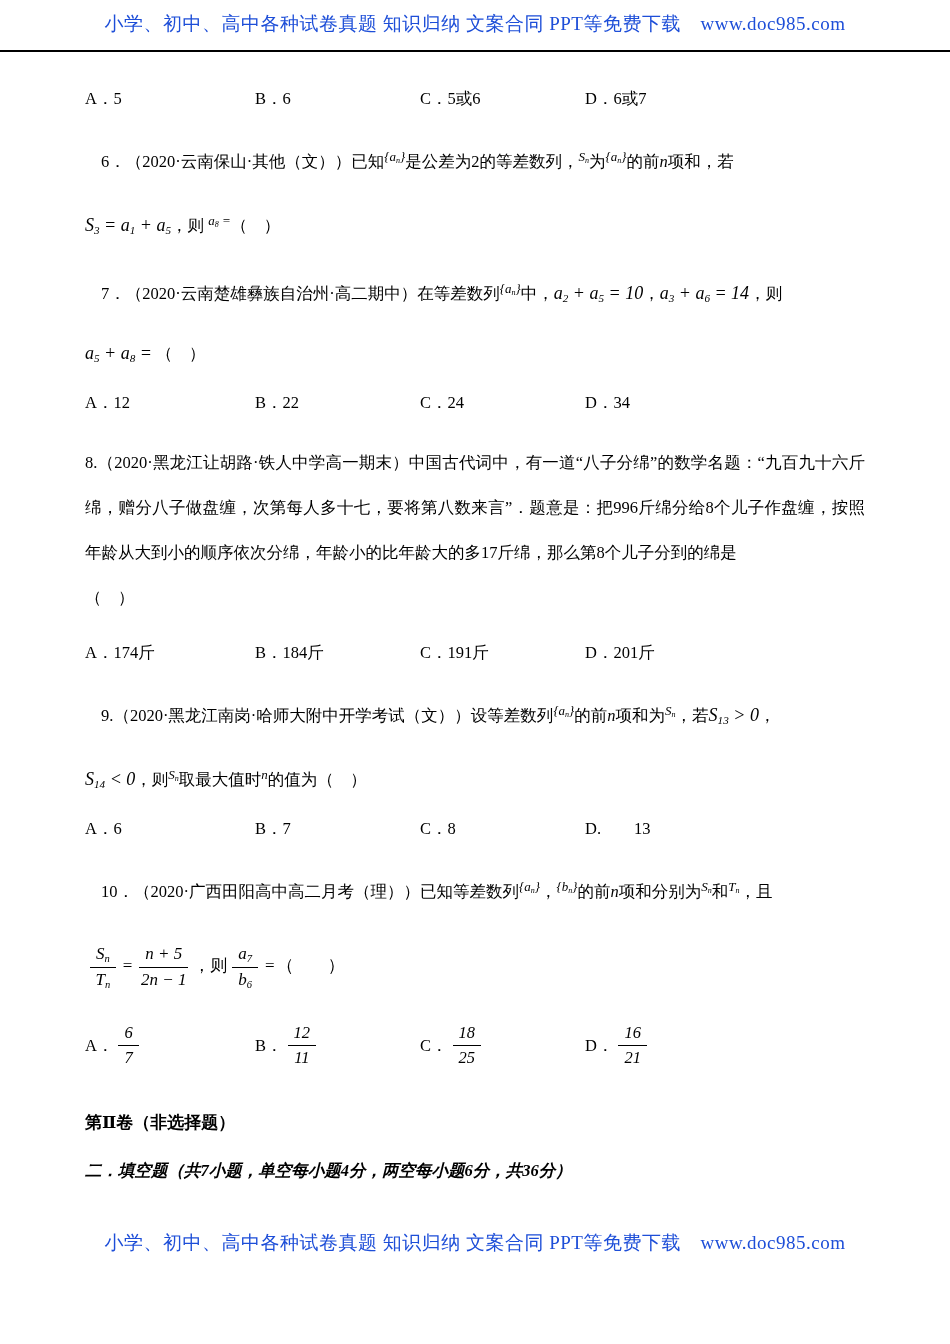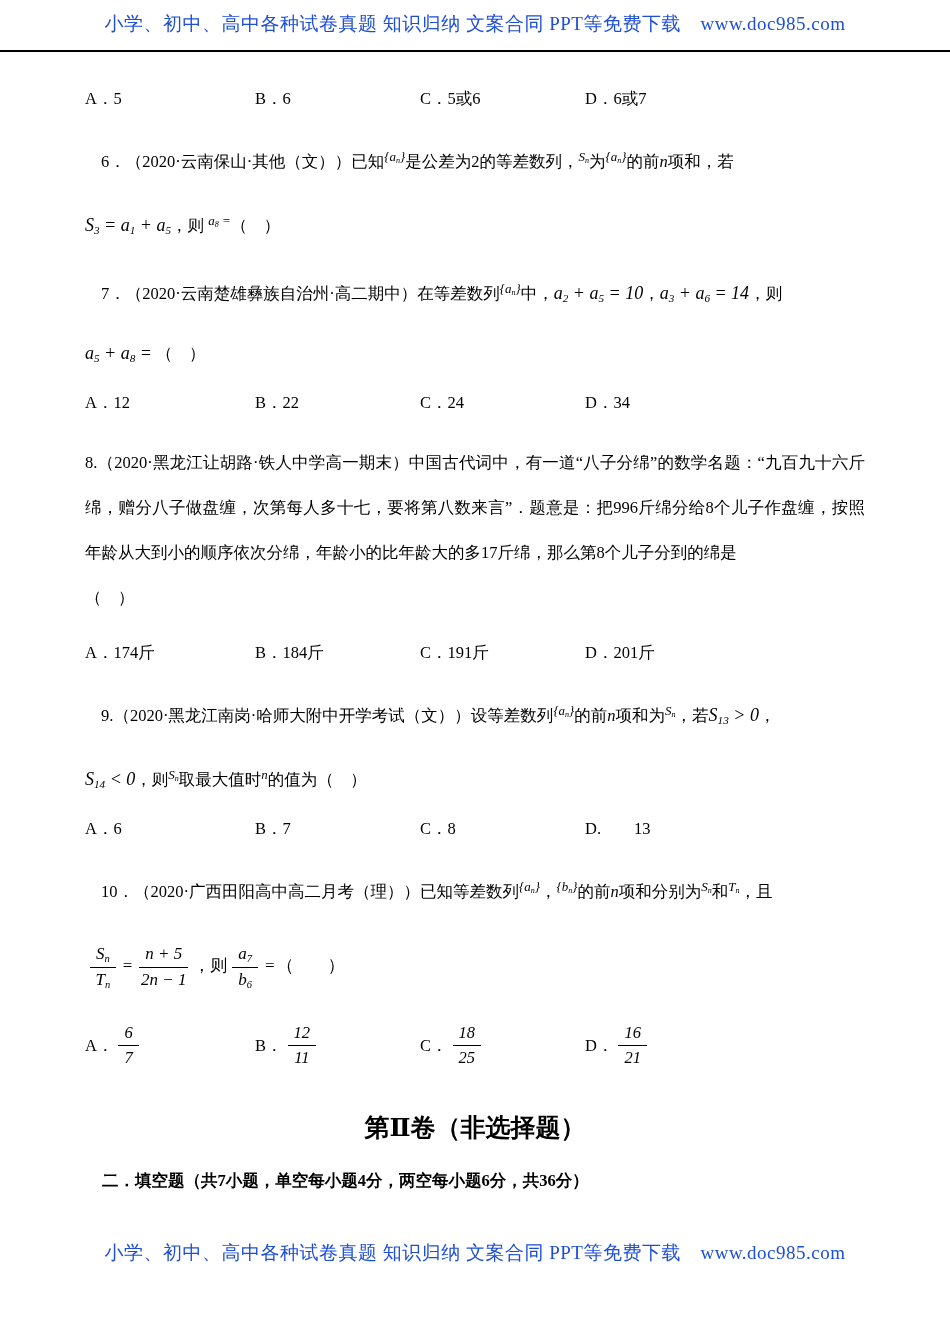--- a/index.html
+++ b/index.html
@@ -51,29 +51,29 @@
     justify-content: center;
   }
   .fnum { border-bottom: 1.2px solid #000; padding: 0 6px 1px; }
   .fden { padding-top: 1px; }
   .eq { margin: 0 2px; }
 
   .fracopts { margin: 30px 0 10px; }
   .fracopts .opt { display: inline-flex; align-items: center; }
 
   .section-title {
-    text-align: center;
-    font-size: 25px;
+    font-size: 17px;
     font-weight: bold;
     margin: 42px 0 0;
   }
   .fill-header {
     font-weight: bold;
     font-size: 16.5px;
-    margin: 26px 17px 0;
+    margin: 26px 0 0;
+    font-style: italic;
   }
 </style>
 </head>
 <body>
 
 <div class="wm header">小学、初中、高中各种试卷真题 知识归纳 文案合同 PPT等免费下载　www.doc985.com</div>
 <div class="rule"></div>
 
 <div class="content">
 

